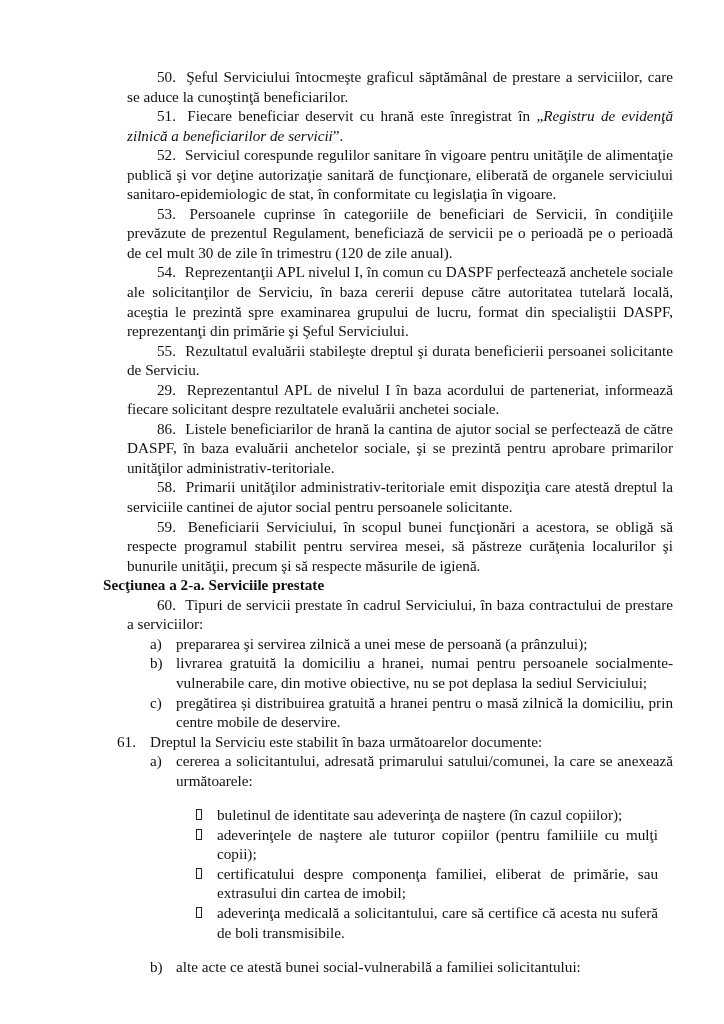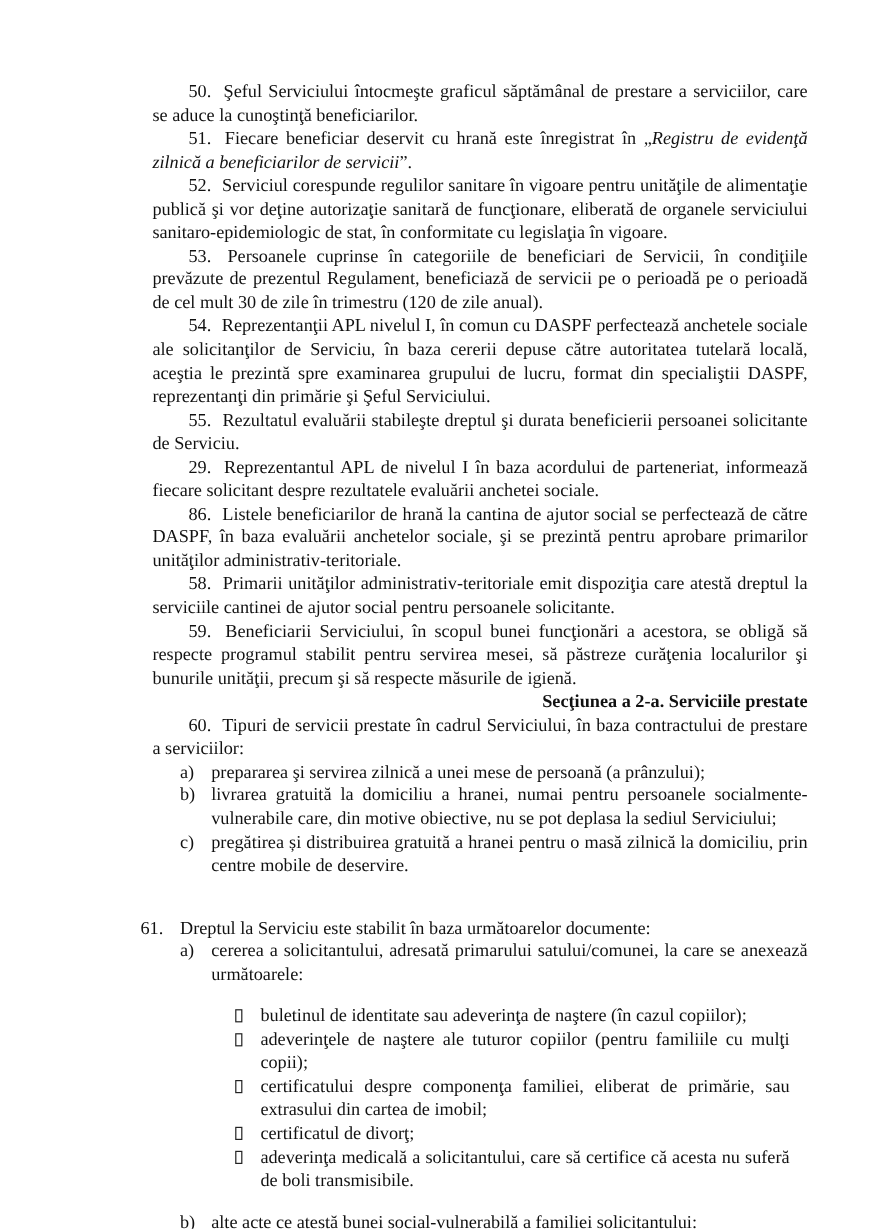--- a/index.html
+++ b/index.html
@@ -10,23 +10,23 @@
     font-size: 15.2px;
     line-height: 19.55px;
   }
   .page {
     position: absolute; left: 103px; top: 67px; width: 570px;
   }
   p { margin: 0; text-align: justify; }
   .para { text-indent: 30px; margin-left: 24px; }
   .para .num { margin-right: 5px; }
   .heading {
-    text-align: right; font-weight: bold; margin: 0;
+    text-align: left; font-weight: bold; margin: 0;
   }
-  .intro61 { padding-left: 14px; text-indent: 0; margin-top: 32px; }
+  .intro61 { padding-left: 14px; text-indent: 0; }
   .intro61 .num { display: inline-block; width: 33px; }
   .alist { margin: 0; padding: 0; list-style: none; }
   .alist li {
     position: relative; padding-left: 73px; text-align: justify;
   }
   .alist li .marker {
     position: absolute; left: 47px; top: 0;
   }
   .blist { margin: 15px; padding: 0; list-style: none; }
   .blist li {
@@ -77,21 +77,20 @@
   <p class="intro61"><span class="num">61.</span><span>Dreptul la Serviciu este stabilit în baza următoarelor documente:</span></p>
 
   <ul class="alist">
     <li><span class="marker">a)</span><span>cererea a solicitantului, adresată primarului satului/comunei, la care se anexează următoarele:</span></li>
   </ul>
 
   <ul class="blist">
     <li><span class="bullet"></span><span>buletinul de identitate sau adeverinţa de naştere (în cazul copiilor);</span></li>
     <li><span class="bullet"></span><span>adeverinţele de naştere ale tuturor copiilor (pentru familiile cu mulţi copii);</span></li>
     <li><span class="bullet"></span><span>certificatului despre componenţa familiei, eliberat de primărie, sau extrasului din cartea de imobil;</span></li>
-    <li><span class="bullet"></span><span>certificatul de divorţ;</span></li>
     <li><span class="bullet"></span><span>adeverinţa medicală a solicitantului, care să certifice că acesta nu suferă de boli transmisibile.</span></li>
   </ul>
 
   <ul class="alist">
     <li><span class="marker">b)</span><span>alte acte ce atestă bunei social-vulnerabilă a familiei solicitantului:</span></li>
   </ul>
 
 </div>
 
 </body></html>

